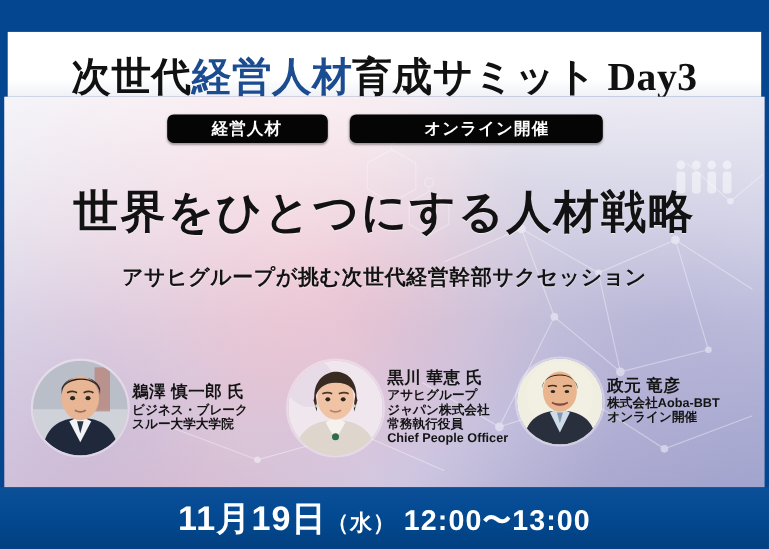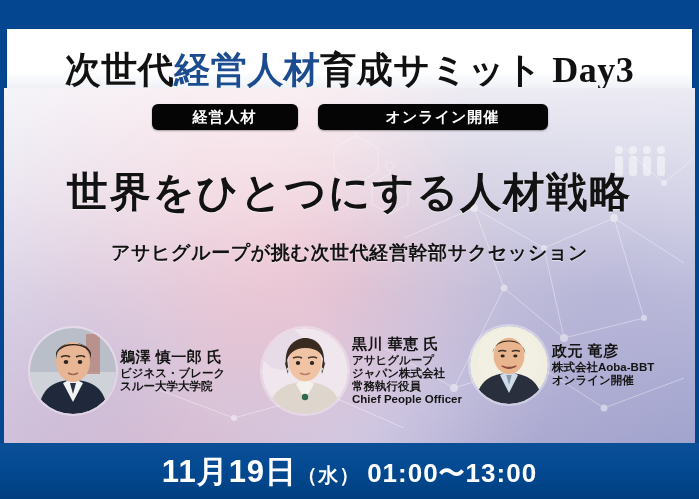--- a/index.html
+++ b/index.html
@@ -294,16 +294,16 @@
       <div class="spk-info">
         <div class="spk-name">政元 竜彦</div>
         <div class="spk-line">株式会社Aoba-BBT</div>
         <div class="spk-line">オンライン開催</div>
       </div>
     </div>
 
   </div>
 
   <div class="date-band">
-    <div class="date-text"><span>11月19日</span><span class="dow">（水）</span><span class="time">01:00〜13:00</span></div>
+    <div class="date-text"><span>11月19日</span><span class="dow">（水）</span><span class="time">12:00〜13:00</span></div>
   </div>
 
 </div>
 
 </body></html>

